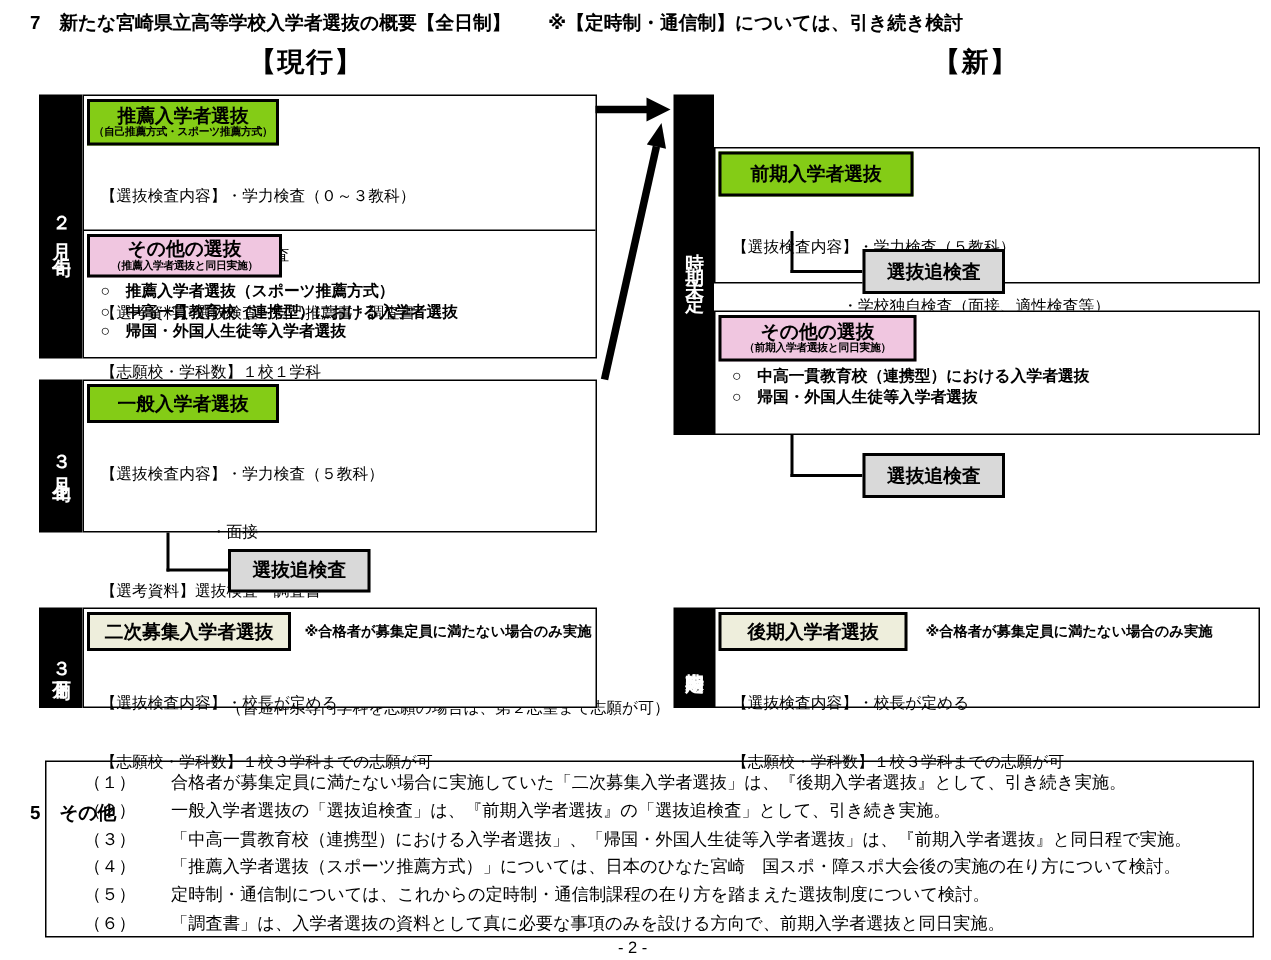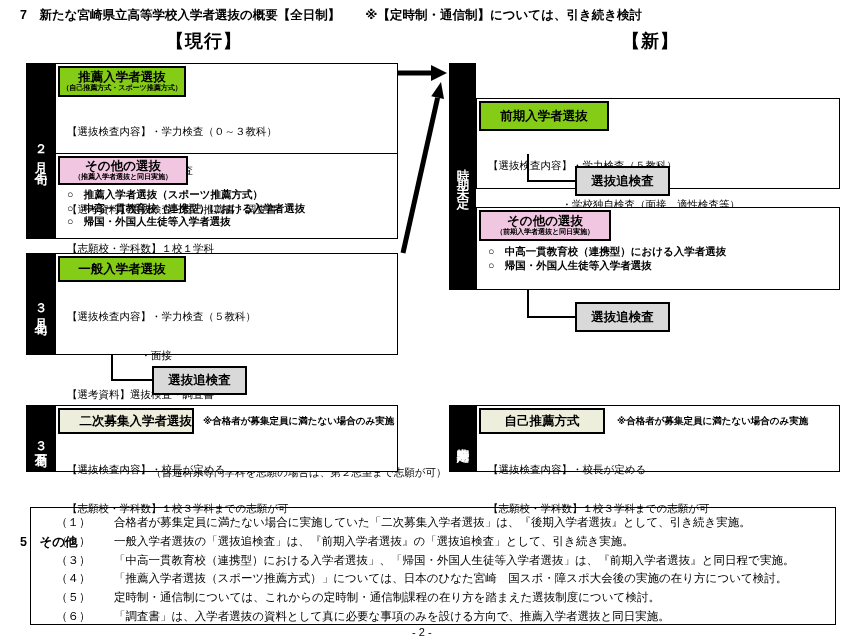--- a/index.html
+++ b/index.html
@@ -87,21 +87,21 @@
       <div>　　　　　　　　（普通科系専門学科を志願の場合は、第２志望まで志願が可）</div>
     </div>
   </div>
   <div class="conn-v" style="left:111px;top:355px;height:26px;"></div>
   <div class="conn-h" style="left:111px;top:379px;width:41px;"></div>
   <div class="followup" style="left:152px;top:366px;width:95px;height:29px;">選抜追検査</div>
 
   <div class="abs vbar" style="left:26px;top:405px;width:29px;height:67px;letter-spacing:0;">３月下旬</div>
   <div class="secbox" style="left:55px;top:405px;width:343px;height:67px;">
     <div class="hdr-row">
-      <div class="hdr cream" style="width:136px;height:26px;align-items:flex-end;">
+      <div class="hdr cream" style="width:136px;height:26px;">
         <div class="t">二次募集入学者選抜</div>
       </div>
       <div class="note" style="margin-left:9px;margin-top:2px;">※合格者が募集定員に満たない場合のみ実施</div>
     </div>
     <div class="content">
       <div>【選抜検査内容】・校長が定める</div>
       <div>【志願校・学科数】１校３学科までの志願が可</div>
     </div>
   </div>
 
@@ -143,21 +143,21 @@
     </div>
   </div>
   <div class="conn-v" style="left:527px;top:290px;height:28px;"></div>
   <div class="conn-h" style="left:527px;top:316px;width:48px;"></div>
   <div class="followup" style="left:575px;top:302px;width:95px;height:30px;">選抜追検査</div>
 
   <div class="abs vbar" style="left:449px;top:405px;width:27px;height:67px;letter-spacing:0;">時期未定</div>
   <div class="secbox" style="left:476px;top:405px;width:364px;height:67px;">
     <div class="hdr-row">
       <div class="hdr cream" style="width:126px;height:26px;">
-        <div class="t">自己推薦方式</div>
+        <div class="t">後期入学者選抜</div>
       </div>
       <div class="note" style="margin-left:12px;margin-top:2px;">※合格者が募集定員に満たない場合のみ実施</div>
     </div>
     <div class="content">
       <div>【選抜検査内容】・校長が定める</div>
       <div>【志願校・学科数】１校３学科までの志願が可</div>
     </div>
   </div>
 
   <div class="abs others-heading" style="left:20px;top:487px;margin-top:47px;">5　その他</div>
@@ -177,19 +177,19 @@
     <div class="others-item">
       <span class="num">（４）</span>
       <span class="txt">「推薦入学者選抜（スポーツ推薦方式）」については、日本のひなた宮崎　国スポ・障スポ大会後の実施の在り方について検討。</span>
     </div>
     <div class="others-item">
       <span class="num">（５）</span>
       <span class="txt">定時制・通信制については、これからの定時制・通信制課程の在り方を踏まえた選抜制度について検討。</span>
     </div>
     <div class="others-item">
       <span class="num">（６）</span>
-      <span class="txt">「調査書」は、入学者選抜の資料として真に必要な事項のみを設ける方向で、推薦入学者選抜と同日実施。</span>
+      <span class="txt">「調査書」は、入学者選抜の資料として真に必要な事項のみを設ける方向で、前期入学者選抜と同日実施。</span>
     </div>
   </div>
 
   <div class="abs pagenum" style="left:412px;top:626px;">- 2 -</div>
 
 </div>
 
 </body></html>

